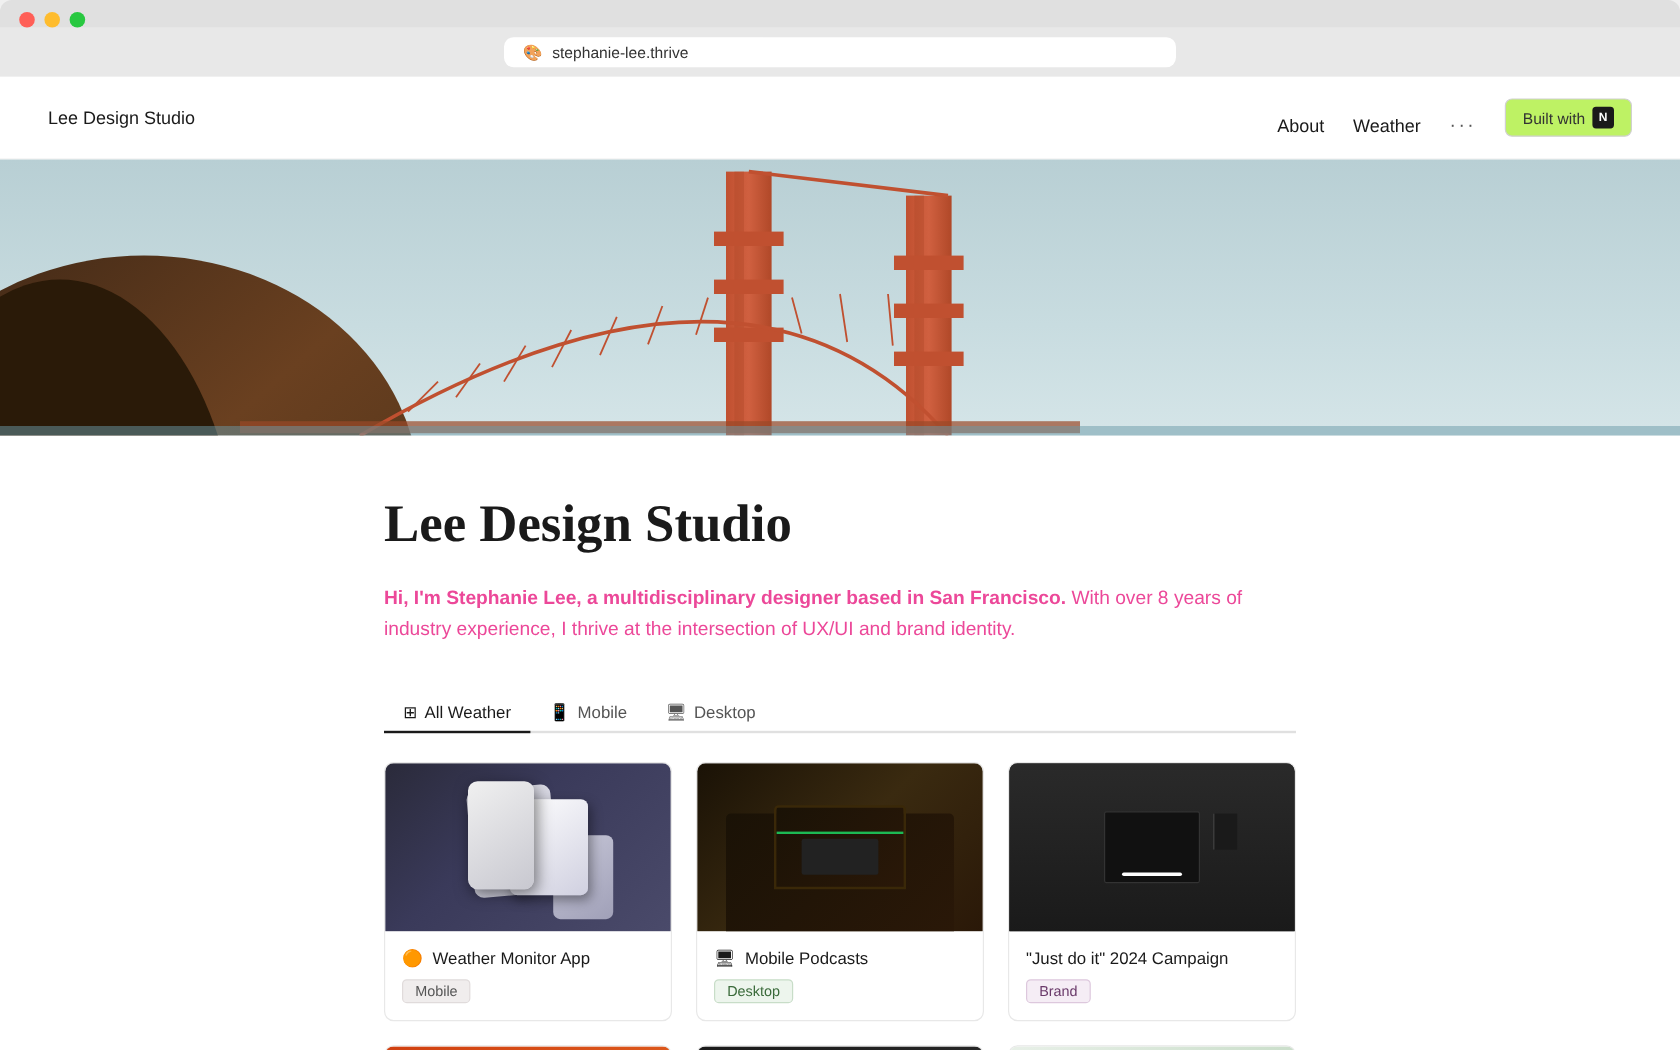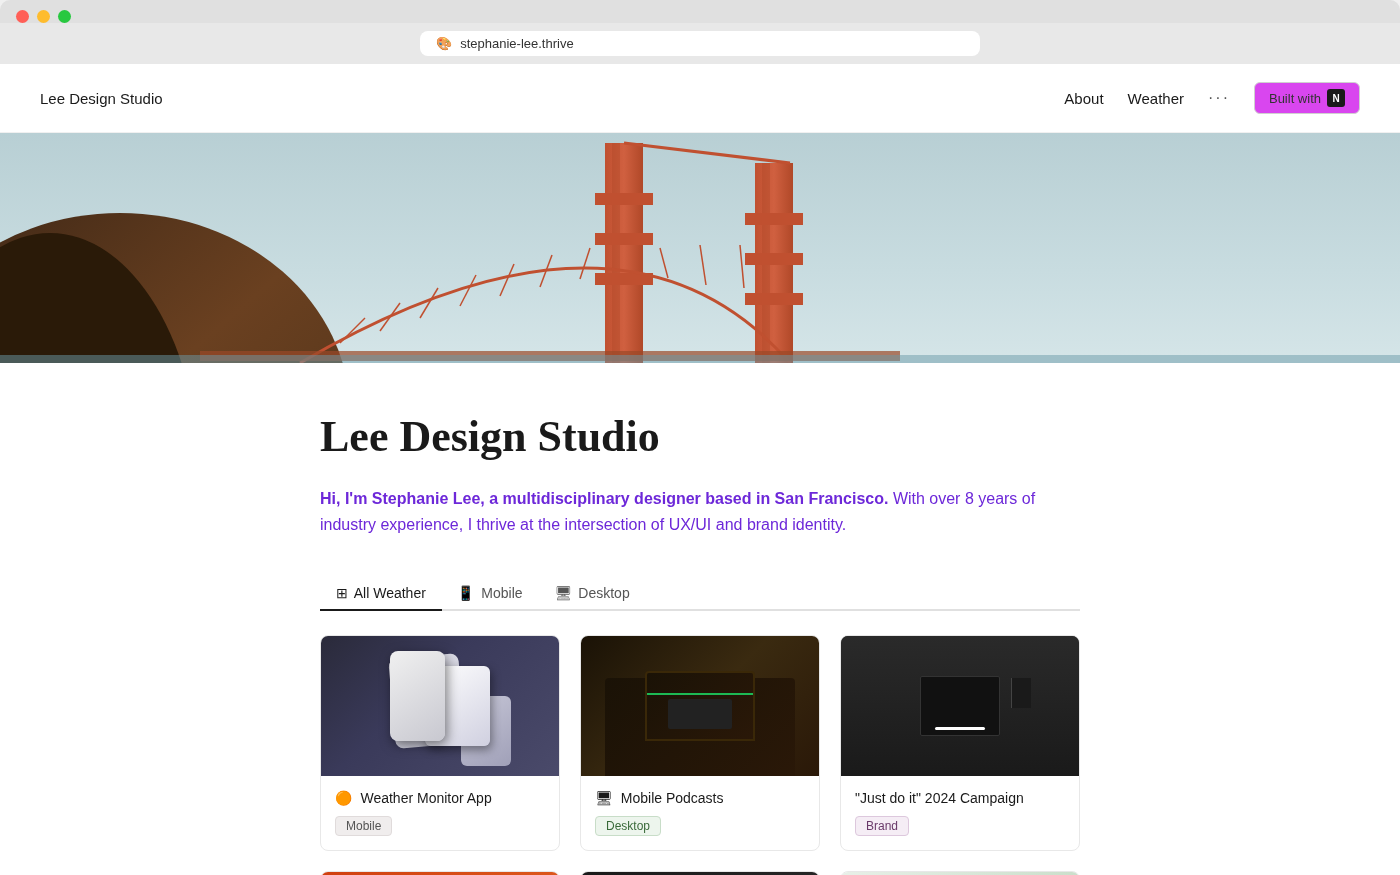--- a/index.html
+++ b/index.html
@@ -37,21 +37,21 @@
     }
 
     .nav-logo {
       font-size: 15px;
       font-weight: 500;
       color: #1a1a1a;
     }
 
     .nav-right {
       display: flex;
-      align-items: center;
+      align-items: flex-end;
       gap: 24px;
     }
 
     .nav-link {
       font-size: 15px;
       color: #1a1a1a;
       text-decoration: none;
       cursor: pointer;
     }
 
@@ -64,21 +64,21 @@
 
     .built-with-btn {
       display: flex;
       align-items: center;
       gap: 6px;
       padding: 6px 14px;
       border: 1px solid #d0d0d0;
       border-radius: 6px;
       font-size: 13px;
       color: #333;
-      background: #d946ef;
+      background: #bef264;
       cursor: pointer;
     }
 
     .notion-icon {
       width: 18px;
       height: 18px;
       background: #1a1a1a;
       border-radius: 3px;
       display: inline-flex;
       align-items: center;
@@ -115,21 +115,21 @@
       font-size: 44px;
       font-weight: 700;
       color: #1a1a1a;
       margin-bottom: 24px;
       font-family: Georgia, serif;
     }
 
     .page-description {
       font-size: 16px;
       line-height: 1.6;
-      color: #6d28d9;
+      color: #ec4899;
       margin-bottom: 40px;
     }
 
     .page-description strong {
       font-weight: 700;
     }
 
     
     .filter-tabs {
       display: flex;

